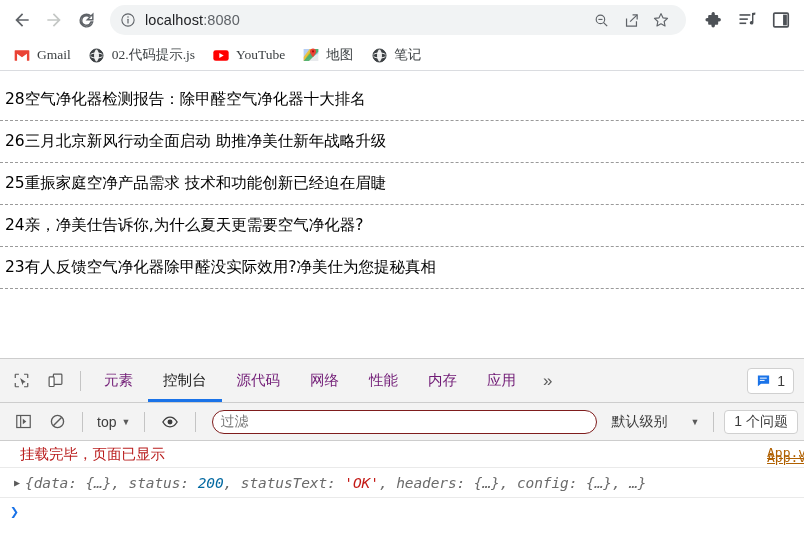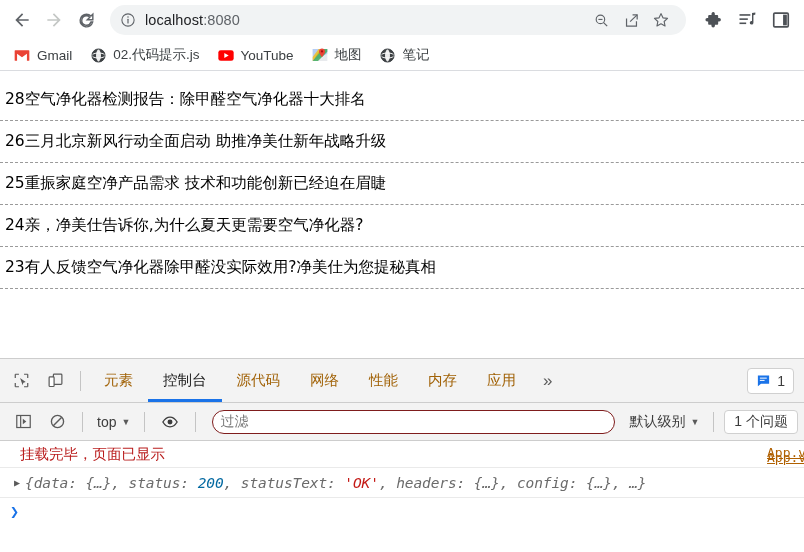--- a/index.html
+++ b/index.html
@@ -59,20 +59,21 @@
   }
 
   
   .bookmarks-bar {
     height: 31px;
     display: flex;
     align-items: center;
     padding: 0 6px;
     background: #ffffff;
     border-bottom: 1px solid #dadce0;
+    font-family: Liberation Serif, serif;
   }
   .bookmark {
     display: flex;
     align-items: center;
     height: 24px;
     padding: 0 8px;
     border-radius: 4px;
     margin-right: 2px;
   }
   .bookmark-icon {
@@ -134,21 +135,21 @@
     background: #c4c4c4;
     margin: 0 8px;
     flex: 0 0 auto;
   }
   .dt-tab {
     height: 43px;
     display: flex;
     align-items: center;
     padding: 0 15px;
     font-size: 14.5px;
-    color: #a16207;
+    color: #701a75;
     white-space: nowrap;
     flex: 0 0 auto;
   }
   .dt-tab.active {
     color: #1a1a1a;
     box-shadow: inset 0 -3px 0 #1a73e8;
   }
   .dt-more {
     font-size: 17px;
     color: #5a5a5a;
@@ -205,20 +206,21 @@
     display: flex;
     align-items: center;
     min-width: 0;
   }
   .level-select {
     display: flex; align-items: center;
     font-size: 14px; color: #3c3c3c;
     padding: 0 6px;
     white-space: nowrap;
     flex: 0 0 auto;
+    gap: 18px;
   }
   .issues-badge {
     border: 1px solid #d0d0d0;
     border-radius: 4px;
     height: 24px;
     display: flex; align-items: center;
     padding: 0 9px;
     font-size: 14px;
     color: #3c3c3c;
     background: #fff;

